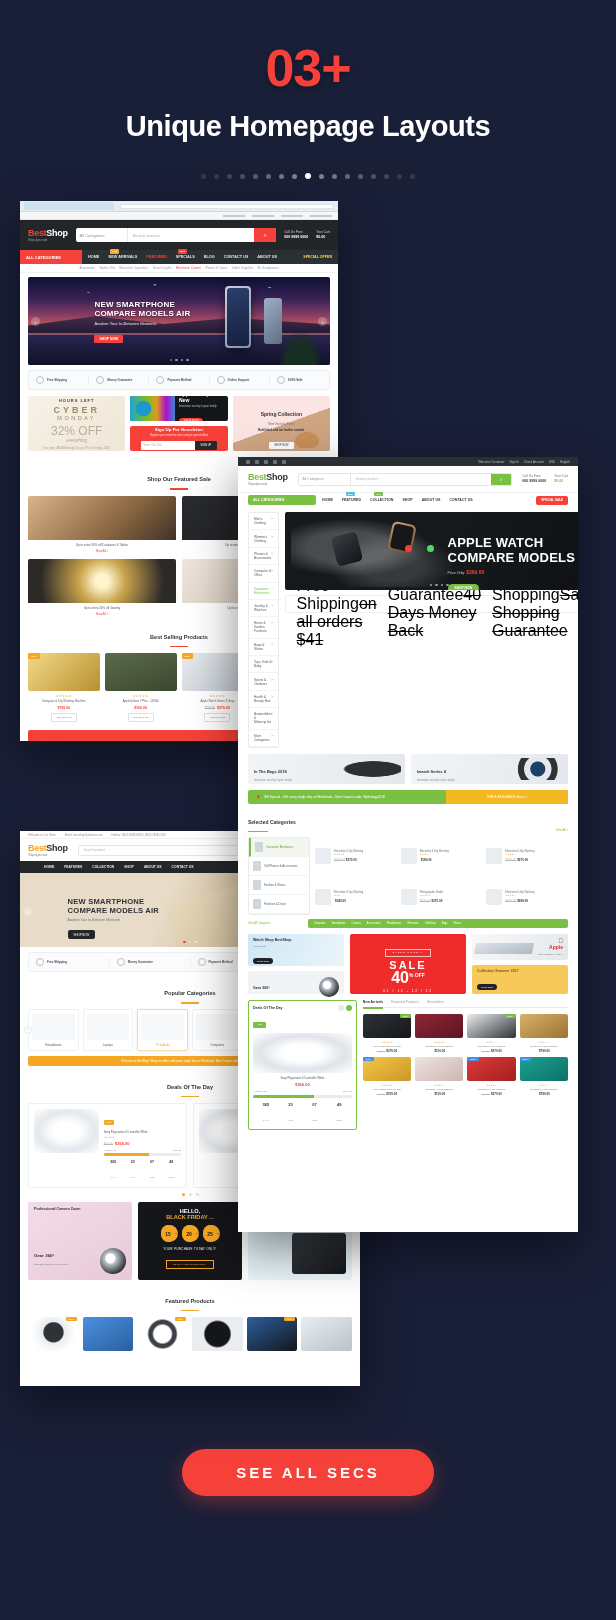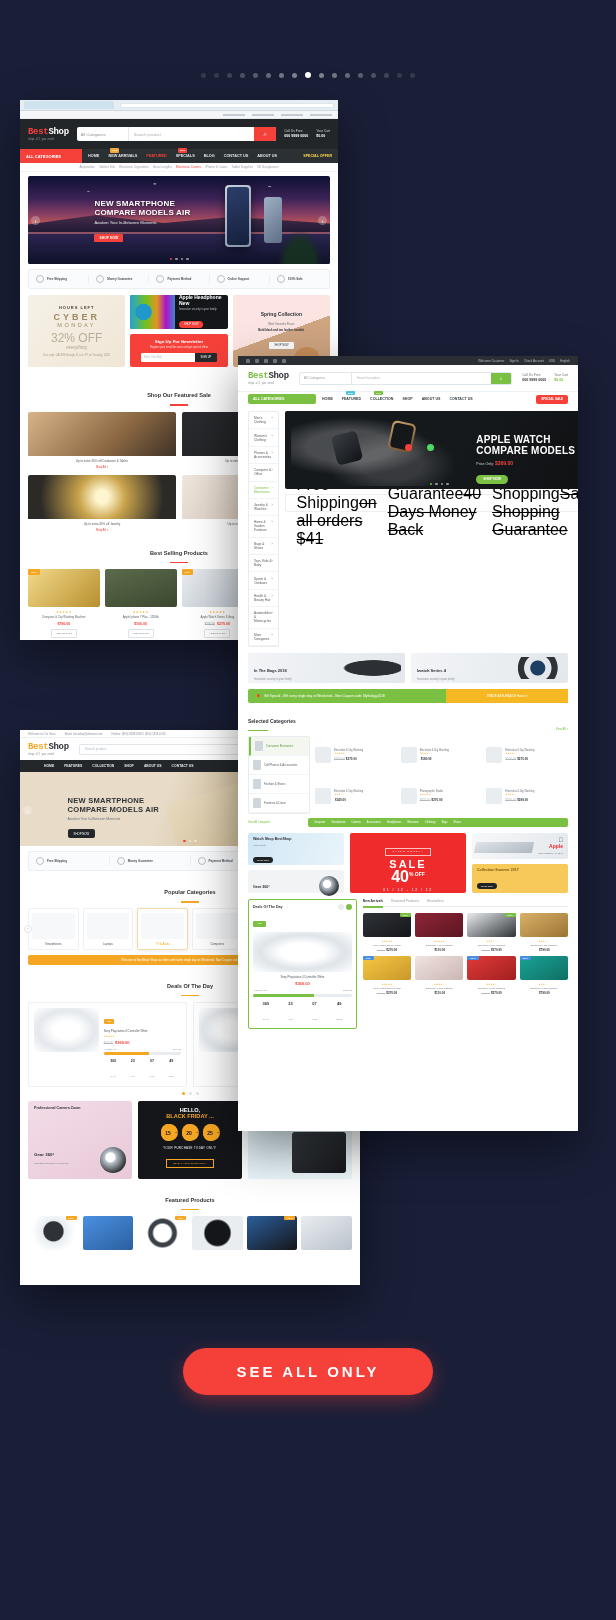--- a/index.html
+++ b/index.html
@@ -46,21 +46,21 @@
             display: flex; align-items: center; padding: 0 4px; }
   .chrome .tab { height: 8px; width: 90px; background: #cfe3ef; border-radius: 2px 2px 0 0; }
   .chrome .url { flex: 1; height: 5px; margin-left: 6px; background: #ffffff;
                  border: 1px solid #dde6ec; border-radius: 2px; }
 
   
   .s1-topbar { height: 8px; background: #f4f6f8; border-bottom: 1px solid #e3e8ec;
                display:flex; align-items:center; justify-content:flex-end; gap:7px; padding:0 6px;}
   .s1-topbar span { display:block; height:2px; width:22px; background:#c3ccd4; }
   .s1-head { background: #222629; height: 30px; display: flex; align-items: center; padding: 0 8px; gap: 8px; }
-  .logo { font-size: 9px; font-weight: bold; letter-spacing: -.3px; line-height: 1; font-family: Liberation Mono, monospace; }
+  .logo { font-size: 9px; font-weight: bold; letter-spacing: -.3px; line-height: 1; }
   .logo .a { color: #f5413a; }
   .logo .b { color: #ffffff; }
   .logo .tag { display:block; font-size:3px; color:#8d949a; font-weight:normal; margin-top:1px; }
   .logo-dark .b { color: #ffffff; }
   .s1-search { flex: 1; display: flex; height: 14px; background: #fff; border-radius: 2px; overflow: hidden; }
   .s1-search .cat { width: 52px; font-size: 4px; color: #8d949a; display:flex; align-items:center; padding-left:4px; border-right:1px solid #e4e8eb;}
   .s1-search .inp { flex:1; font-size:4px; color:#a7aeb4; display:flex; align-items:center; padding-left:5px; }
   .s1-search .btn { width: 22px; background: #f5413a; display:flex; align-items:center; justify-content:center; color:#fff; font-size:6px;}
   .s1-right { display:flex; gap:8px; align-items:center; }
   .mini-info { font-size:3.3px; color:#cfd4d8; line-height:1.5; }
@@ -117,21 +117,21 @@
 
   
   .svc { margin: 5px 8px 0; background:#fafbfc; border:1px solid #eceff1; border-radius:2px;
          display:flex; height:20px; align-items:center; }
   .svc .it { flex:1; display:flex; align-items:center; gap:3px; padding-left:7px; border-right:1px solid #eceff1;}
   .svc .it:last-child { border-right:none; }
   .svc .ic { width:8px; height:8px; border-radius:50%; border:1px solid #b9c0c7; }
   .svc .tx { font-size:3px; color:#4a5158; font-weight:bold; line-height:1.5; }
 
   
-  .promos { margin: 6px 8px 16px; display:flex; gap:5px; height:72px; }
+  .promos { margin: 6px 8px 16px; display:flex; gap:5px; height:55px; }
   .promo { flex:1; border-radius:2px; overflow:hidden; position:relative; }
   .cyber { background: linear-gradient(135deg,#f6f1e7,#efe6d6); display:flex; flex-direction:column;
            align-items:center; justify-content:center; color:#8a7a5e; }
   .cyber .t1 { font-size:4px; letter-spacing:1px; font-weight:bold; color:#4a4237;}
   .cyber .t2 { font-size:9px; letter-spacing:3px; color:#9c8a63; font-weight:bold; margin-top:2px;}
   .cyber .t3 { font-size:5.5px; letter-spacing:2.5px; color:#9c8a63; }
   .cyber .t4 { font-size:12px; color:#b9ae99; margin-top:3px; font-weight:300;}
   .cyber .t5 { font-size:4.5px; color:#b0a68f; font-style:italic; }
   .cyber .t6 { font-size:2.6px; color:#a89c84; margin-top:4px;}
   .promo-col { flex:1; display:flex; flex-direction:column; gap:5px; }
@@ -240,21 +240,21 @@
         background: radial-gradient(ellipse at 35% 45%, rgba(255,255,255,.22) 0 28%, transparent 52%),
                     radial-gradient(ellipse at 60% 70%, rgba(255,255,255,.14) 0 22%, transparent 45%);}
   .s2-hero .w1 { position:absolute; left:16%; top:28%; width:26px; height:30px; border-radius:5px;
                  background: linear-gradient(150deg,#3a3f45,#111316); transform:rotate(-14deg);}
   .s2-hero .w2 { position:absolute; left:34%; top:14%; width:24px; height:29px; border-radius:5px;
                  background: linear-gradient(150deg,#caa06a,#6d4c2a); transform:rotate(12deg);}
   .s2-hero .w2:after{content:'';position:absolute;inset:2px;border-radius:4px;background:#15181b;}
   .s2-hero .callg { position:absolute; left:46%; top:42%; width:7px; height:7px; border-radius:50%; background:#4cd964;}
   .s2-hero .callr { position:absolute; left:39%; top:42%; width:7px; height:7px; border-radius:50%; background:#f5413a;}
   .s2-hero .txt { position:absolute; right:6%; top:30%; color:#fff; text-align:left;}
-  .s2-hero .txt b { display:block; font-size:10px; letter-spacing:.2px; }
+  .s2-hero .txt b { display:block; font-size:13px; letter-spacing:.2px; }
   .s2-hero .txt .p { font-size:3.6px; margin-top:4px; color:#cfd4d8; }
   .s2-hero .txt .p i { color:#f5413a; font-size:5px; font-style:normal; font-weight:bold;}
   .s2-hero .txt .cta { display:inline-block; margin-top:5px; background:#7ac043; color:#fff;
                        font-size:3.2px; padding:2.5px 7px; border-radius:7px; font-weight:bold;}
   .s2-svc { margin-top:5px; border:1px solid #eceff1; border-radius:2px; display:flex; height:18px; align-items:center;}
   .s2-svc .it { flex:1; display:flex; align-items:center; gap:3px; padding-left:8px;}
   .s2-banners { margin:6px 10px 0; display:flex; gap:6px; height:30px; }
   .s2-ban { flex:1; background:linear-gradient(100deg,#f2f4f6,#e4e8ec); border-radius:2px;
             position:relative; padding:5px 0 0 6px;}
   .s2-ban b { font-size:4px; color:#2f3337; }
@@ -460,20 +460,22 @@
     display:inline-block; background:#f5413a; color:#fff; font-size:15px; font-weight:bold;
     letter-spacing:3px; padding:15px 54px; border-radius:26px; border:none;
     box-shadow: 0 6px 18px rgba(245,65,58,.35); cursor:pointer;
     font-family: "Liberation Sans", sans-serif;
   }
 </style>
 </head>
 <body>
 
 <div class="headline-wrap">
+  <div class="big-count">03+</div>
+  <div class="headline">Unique Homepage Layouts</div>
   <div class="dots" id="carousel-dots"><i style="opacity: 0.12;"></i><i style="opacity: 0.12;"></i><i style="opacity: 0.17;"></i><i style="opacity: 0.225;"></i><i style="opacity: 0.28;"></i><i style="opacity: 0.335;"></i><i style="opacity: 0.39;"></i><i style="opacity: 0.445;"></i><i style="opacity: 1; width: 6px; height: 6px;"></i><i style="opacity: 0.445;"></i><i style="opacity: 0.39;"></i><i style="opacity: 0.335;"></i><i style="opacity: 0.28;"></i><i style="opacity: 0.225;"></i><i style="opacity: 0.17;"></i><i style="opacity: 0.12;"></i><i style="opacity: 0.12;"></i></div>
 </div>
 
 <div class="stage">
 
   <div class="shot shot-1">
     <div class="chrome">
       <div class="tab"></div>
       <div class="url"></div>
     </div>
@@ -1249,14 +1251,14 @@
               <div class="pr"><s></s><span>$790.00</span></div>
             </div>
           </div>
       </div>
     </div>
   </div>
 
 </div>
 
 <div class="cta-wrap">
-  <button class="cta-btn">SEE ALL ONLY</button>
+  <button class="cta-btn">SEE ALL SECS</button>
 </div>
 
 </body></html>

